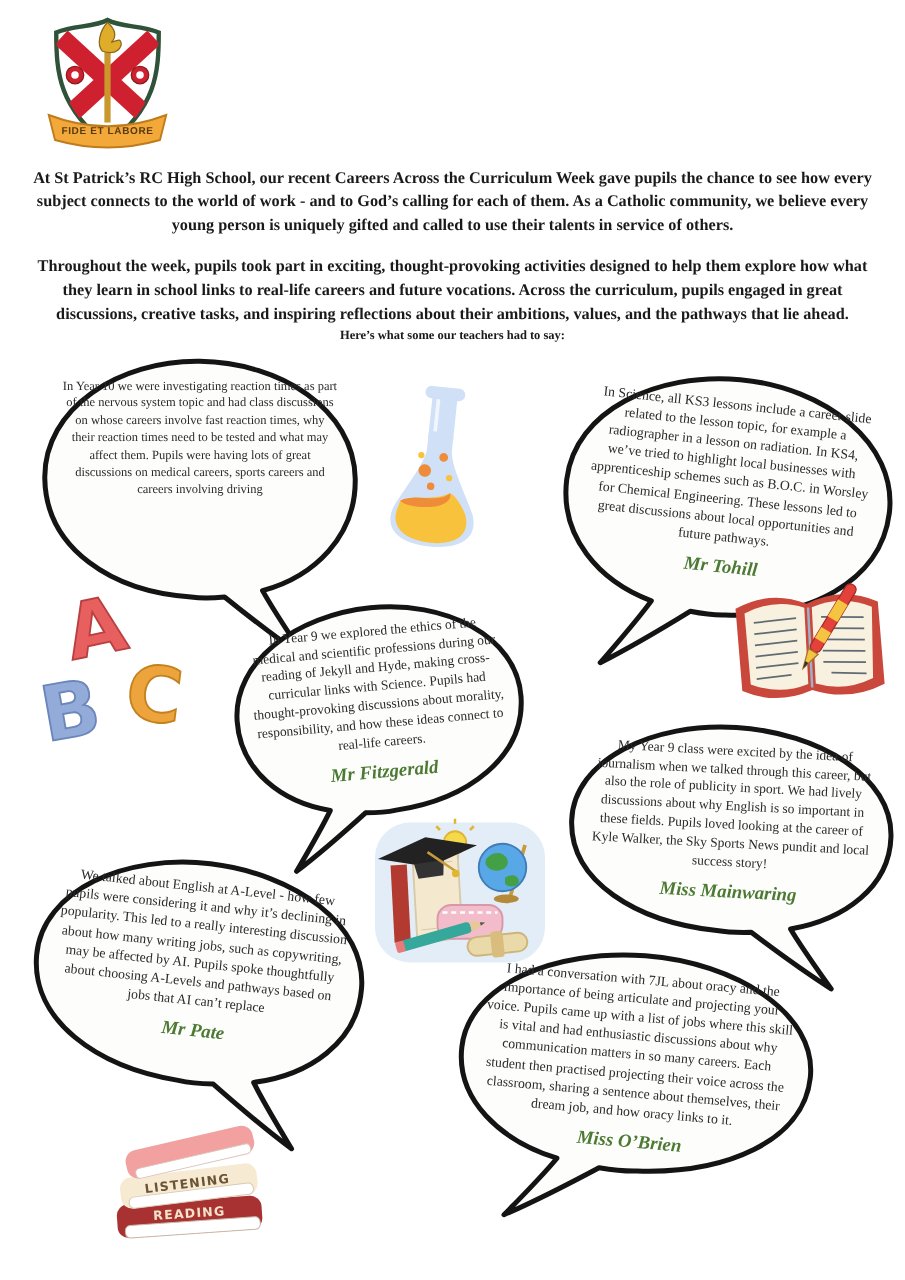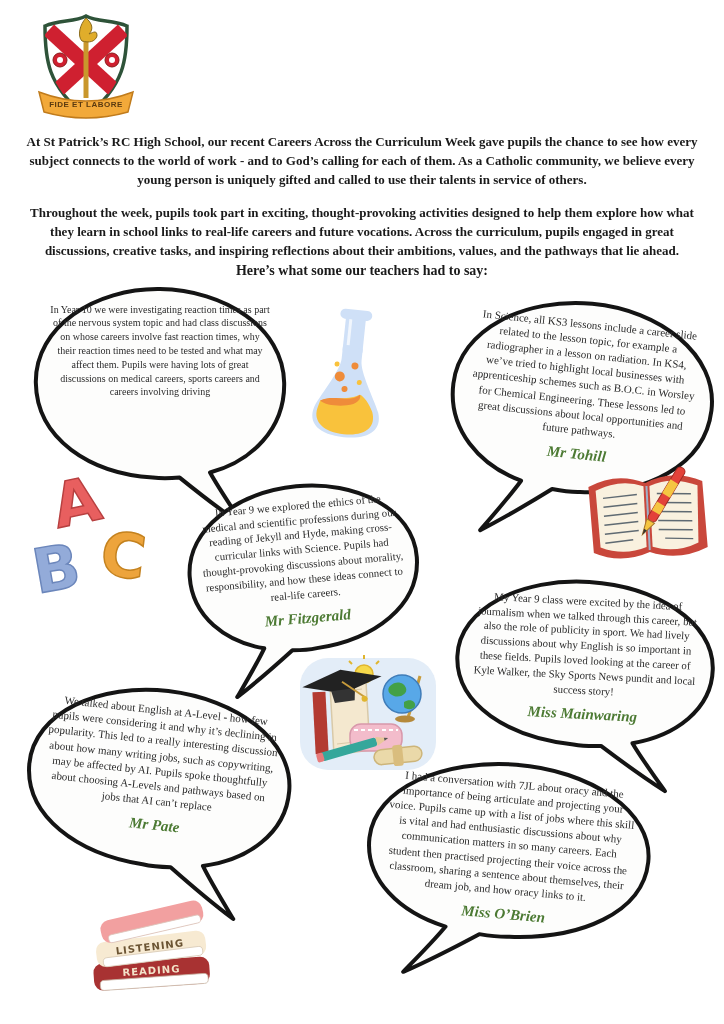--- a/index.html
+++ b/index.html
@@ -13,21 +13,21 @@
          font-size:36px;line-height:54px;letter-spacing:1px;color:#47662b;
          -webkit-text-stroke:1.3px #47662b;}
   .title span{display:block;}
 
   
   .intro{position:absolute;left:24px;right:24px;text-align:center;
          font-weight:700;font-size:13px;line-height:1.48;margin:0;}
   .intro.p1{top:132px;}
   .intro.p2{top:203px;}
   .teachers-heading{position:absolute;left:0;right:0;top:263px;text-align:center;
-         font-weight:700;font-size:14px;margin:0;}
+         font-weight:700;font-size:10px;margin:0;}
 
   
   .bubble{position:absolute;margin:0;}
   .bubble-shape{position:absolute;inset:0;width:100%;height:100%;overflow:visible;}
   .bubble-shape path{fill:#fdfdfc;stroke:#141414;stroke-width:4;
          stroke-linejoin:round;stroke-linecap:round;vector-effect:non-scaling-stroke;}
   .bubble-inner{position:absolute;left:9%;right:9%;top:9%;text-align:center;}
   .bubble-text{margin:0;font-size:11px;line-height:1.38;color:#2b2b2b;}
   .bubble-sig{margin-top:8px;font-size:15px;font-weight:700;font-style:italic;color:#4c7a33;}
 

